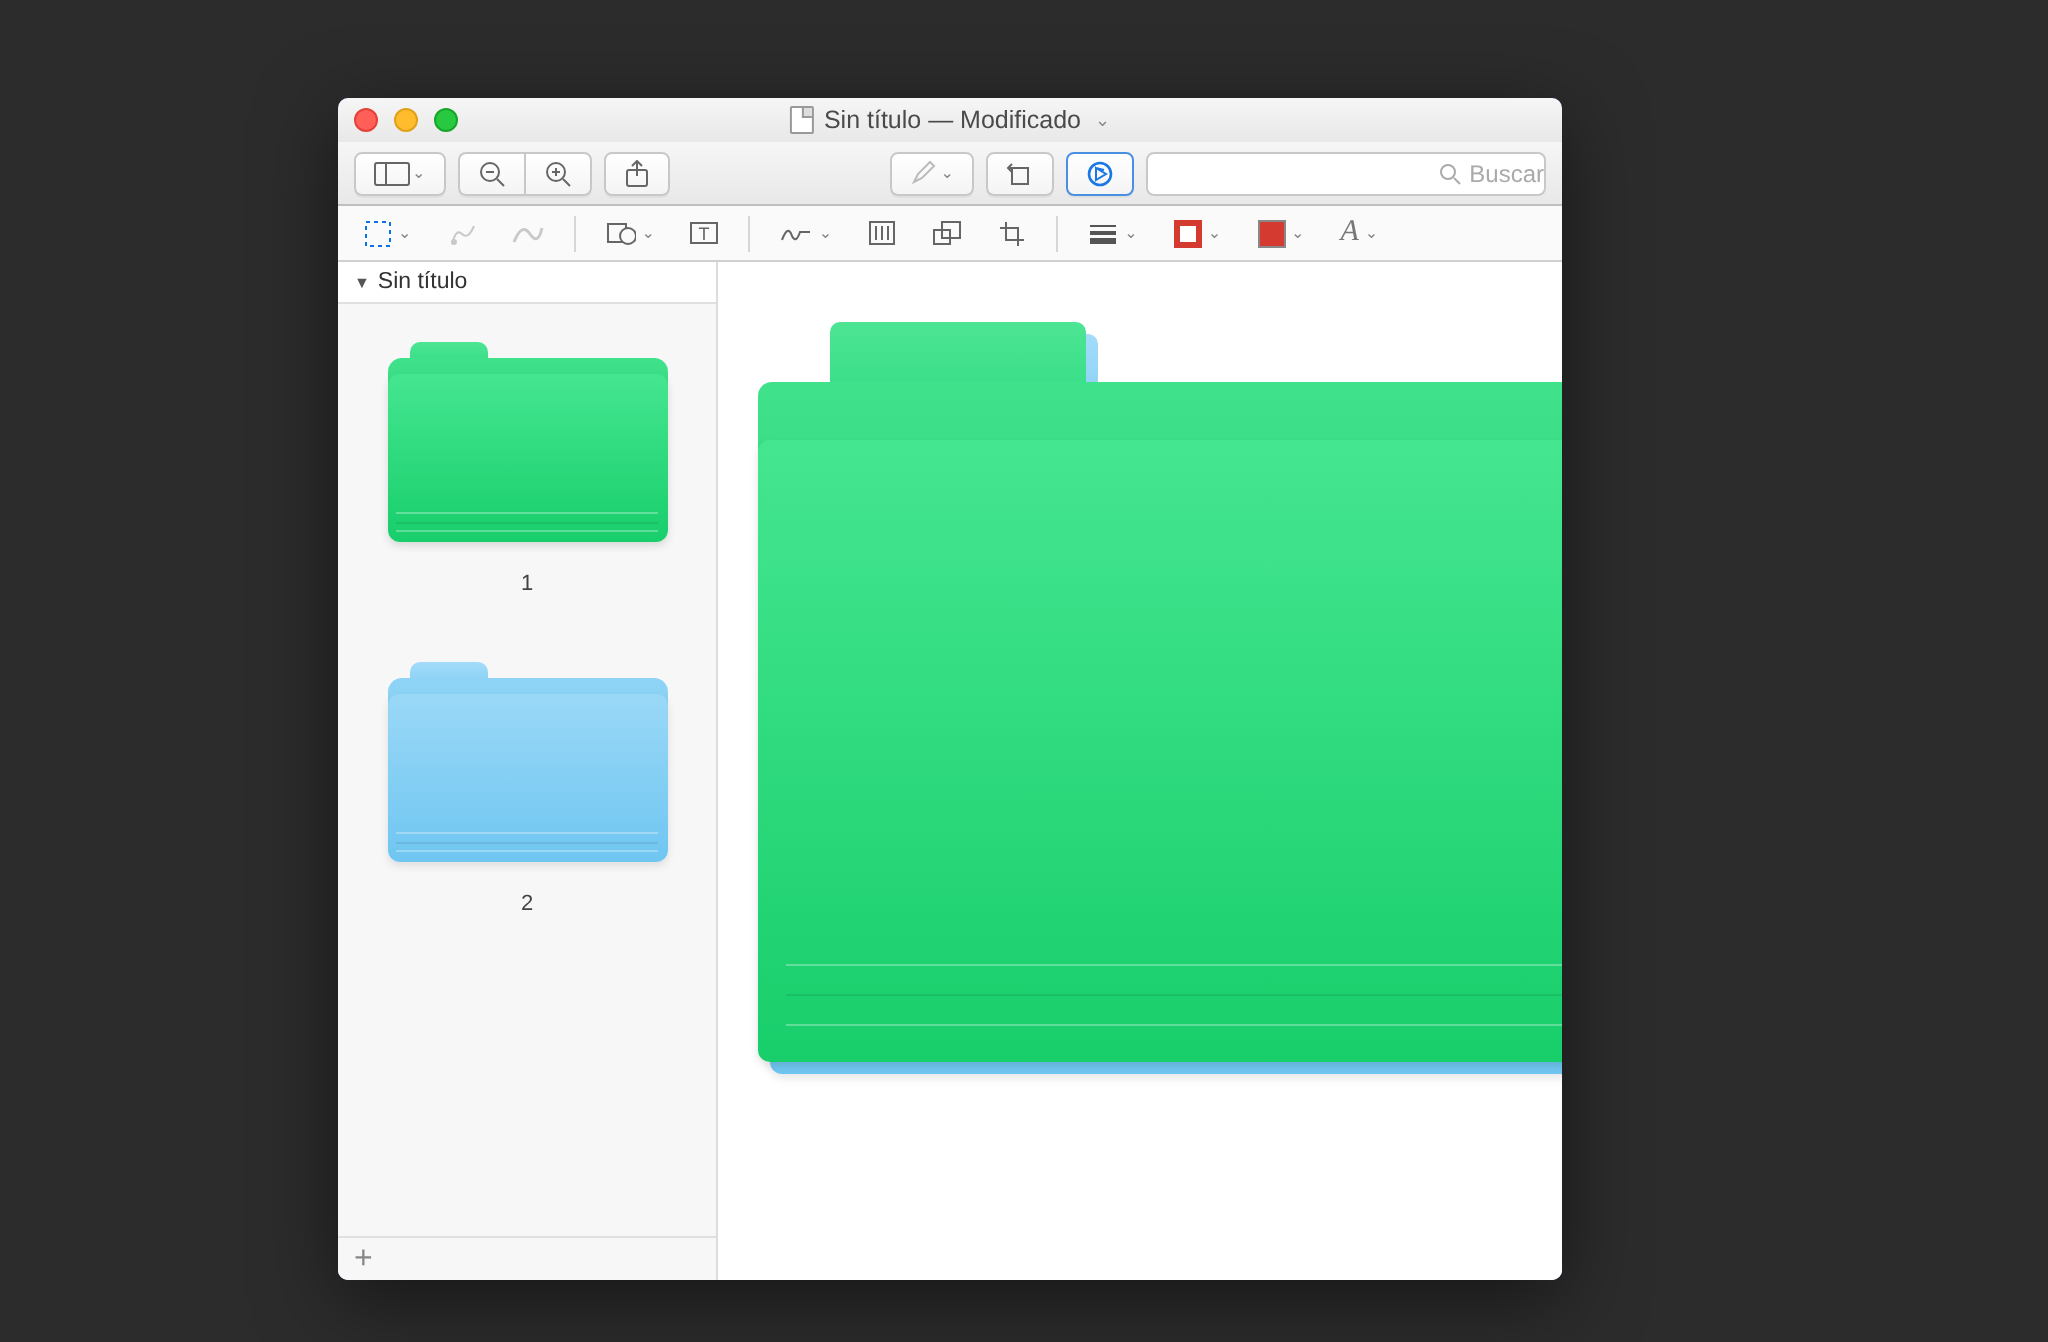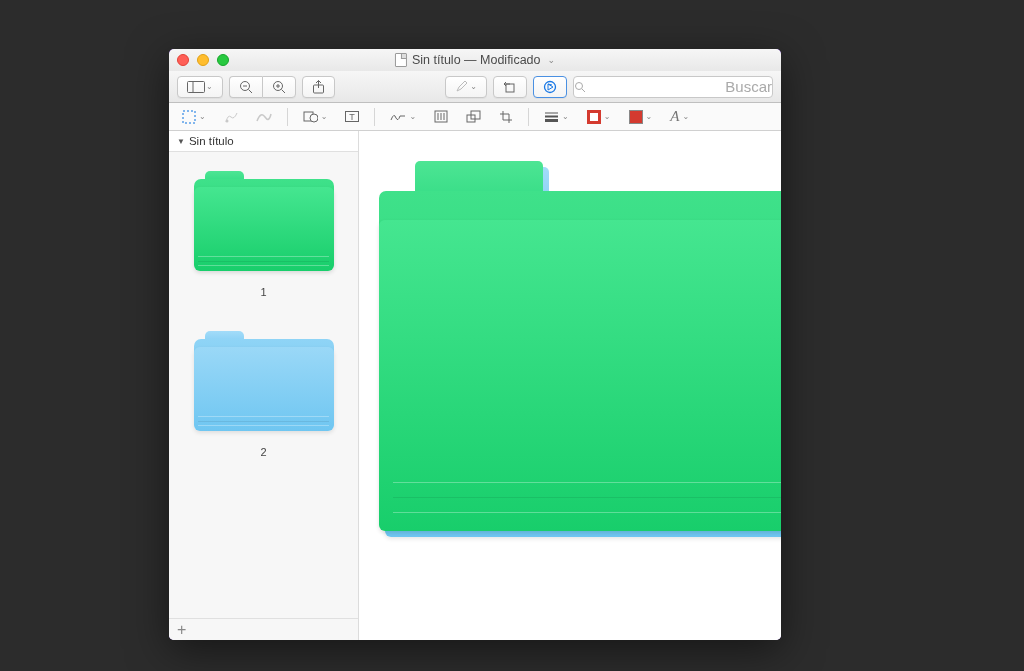--- a/index.html
+++ b/index.html
@@ -16,21 +16,21 @@
 .doc-icon::before{content:"";position:absolute;top:0;right:0;width:4px;height:4px;background:#ddd;border-left:1px solid #999;border-bottom:1px solid #999}
 .chev{font-size:9px;color:#888;margin-left:2px}
 .toolbar{height:32px;background:linear-gradient(#f6f6f6,#e8e8e8);border-bottom:1px solid #bfbfbf;display:flex;align-items:center;padding:0 8px;gap:6px}
 .btn{height:22px;background:linear-gradient(#fff,#f4f4f4);border:1px solid #c8c8c8;border-radius:4px;display:flex;align-items:center;justify-content:center;padding:0 9px;font-size:12px;color:#555;box-shadow:0 1px 0 rgba(0,0,0,0.04)}
 .btn svg{display:block}
 .btn-group{display:flex}
 .btn-group .btn{border-radius:0;border-right:none}
 .btn-group .btn:first-child{border-radius:4px 0 0 4px}
 .btn-group .btn:last-child{border-radius:0 4px 4px 0;border-right:1px solid #c8c8c8}
 .spacer{flex:1}
-.search{flex:0 0 200px;height:22px;border:1px solid #c8c8c8;border-radius:4px;background:#fff;display:flex;align-items:center;justify-content:space-between;gap:4px;color:#aaa;font-size:15px}
+.search{flex:0 0 200px;height:22px;border:1px solid #c8c8c8;border-radius:4px;background:#fff;display:flex;align-items:center;justify-content:flex-end;gap:4px;color:#aaa;font-size:12px}
 .markup-bar{height:28px;background:#fafafa;border-bottom:1px solid #d0d0d0;display:flex;align-items:center;padding:0 10px;gap:12px}
 .mtool{display:flex;align-items:center;gap:2px;color:#6a6a6a;font-size:11px;padding:2px 3px}
 .mtool svg{display:block}
 .mtool.active{color:#0a72e0}
 .mdrop{font-size:8px;color:#888;margin-left:1px}
 .sep{width:1px;height:18px;background:#d6d6d6}
 .swatch{width:14px;height:14px;border:1px solid #888}
 .content{flex:1;display:flex;background:#fff;overflow:hidden}
 .sidebar{width:190px;border-right:1px solid #dcdcdc;background:#f7f7f7;display:flex;flex-direction:column}
 .sb-head{height:21px;background:#fff;border-bottom:1px solid #e0e0e0;display:flex;align-items:center;padding:0 8px;font-size:11.5px;color:#333;gap:4px}

